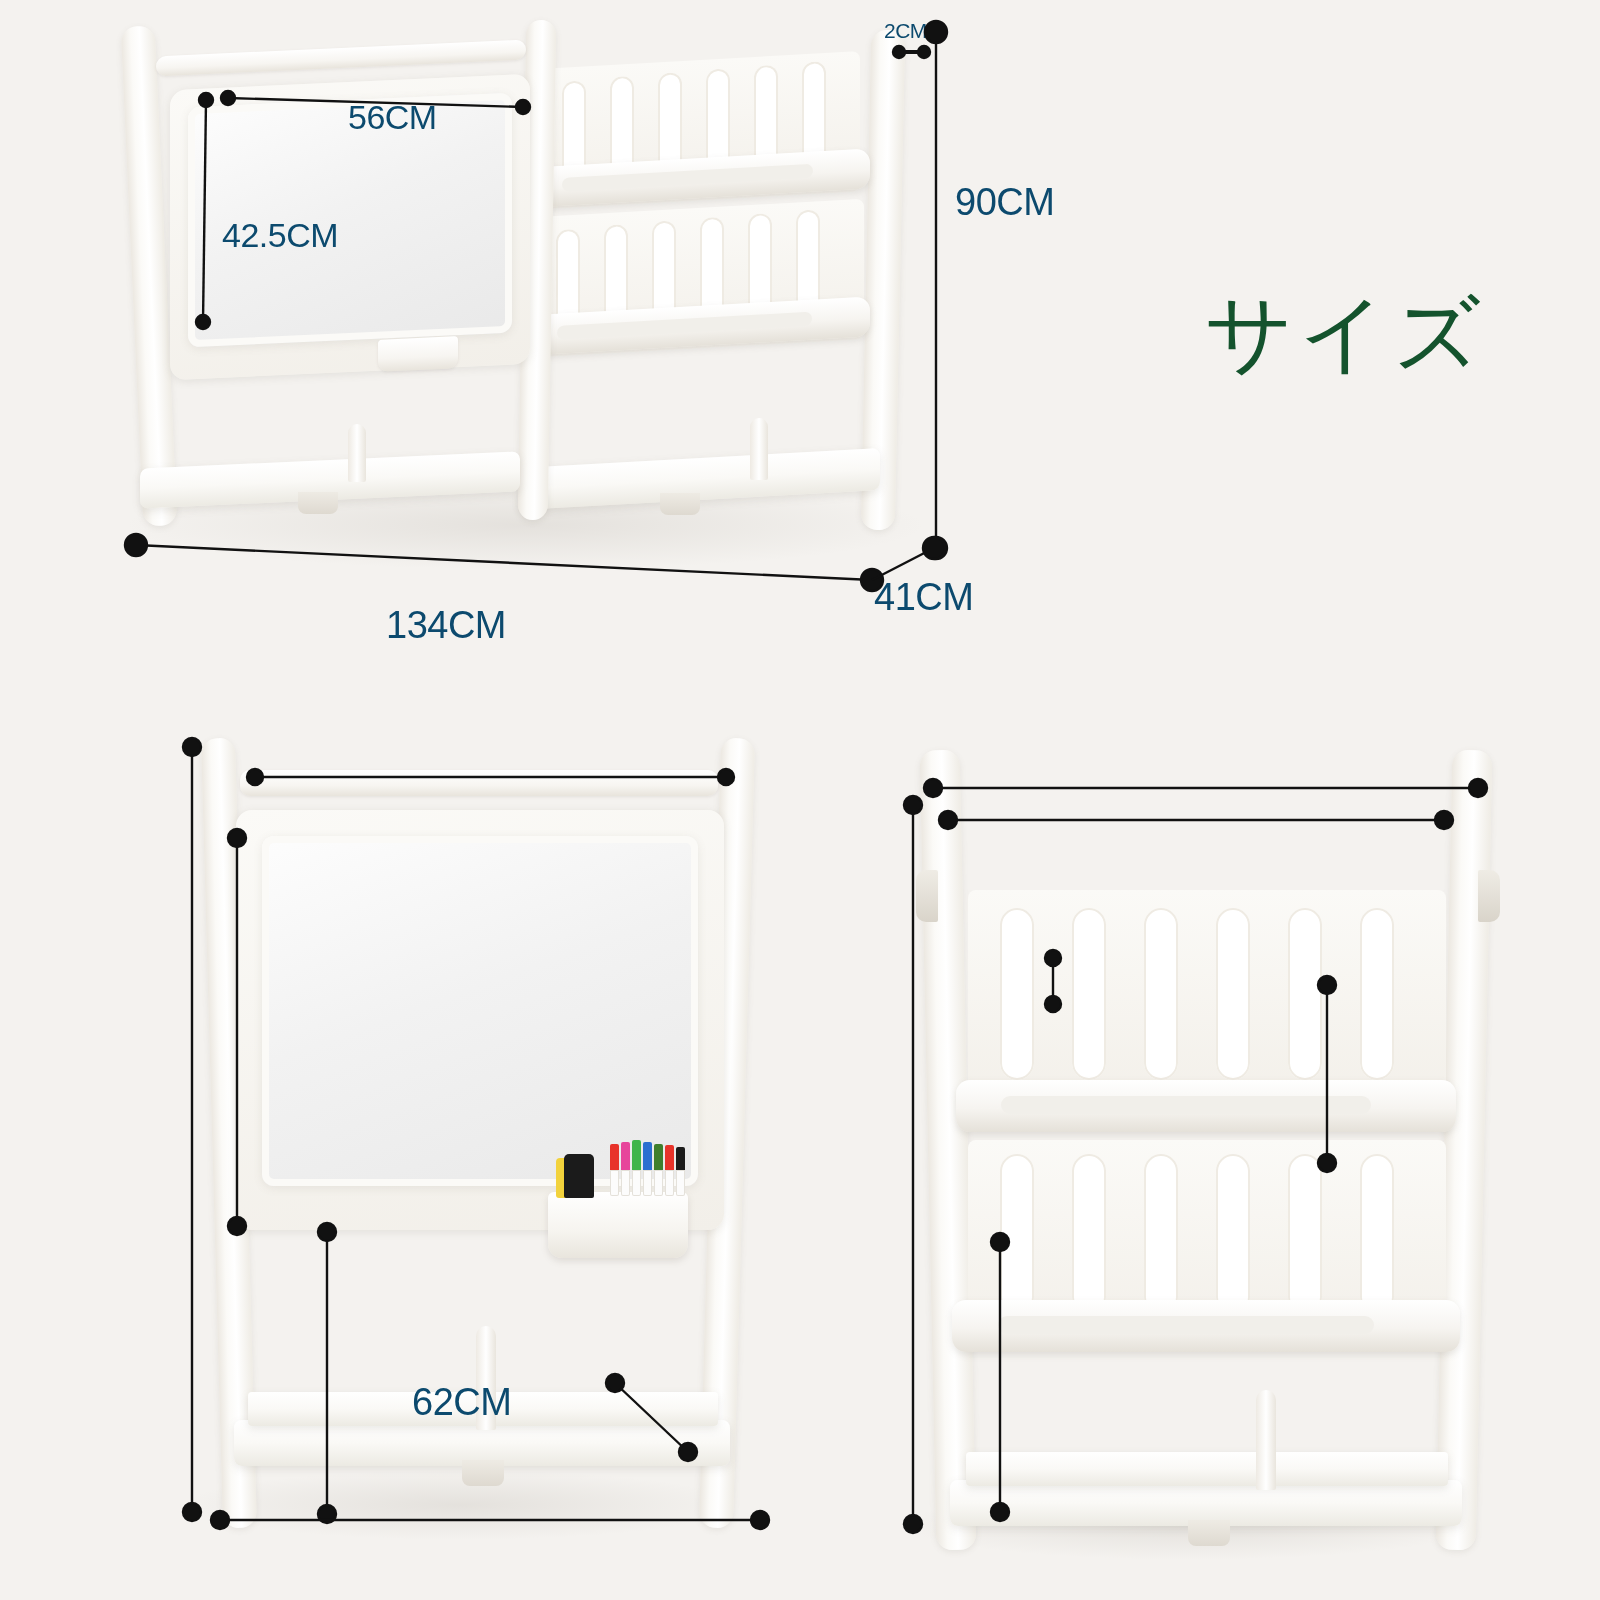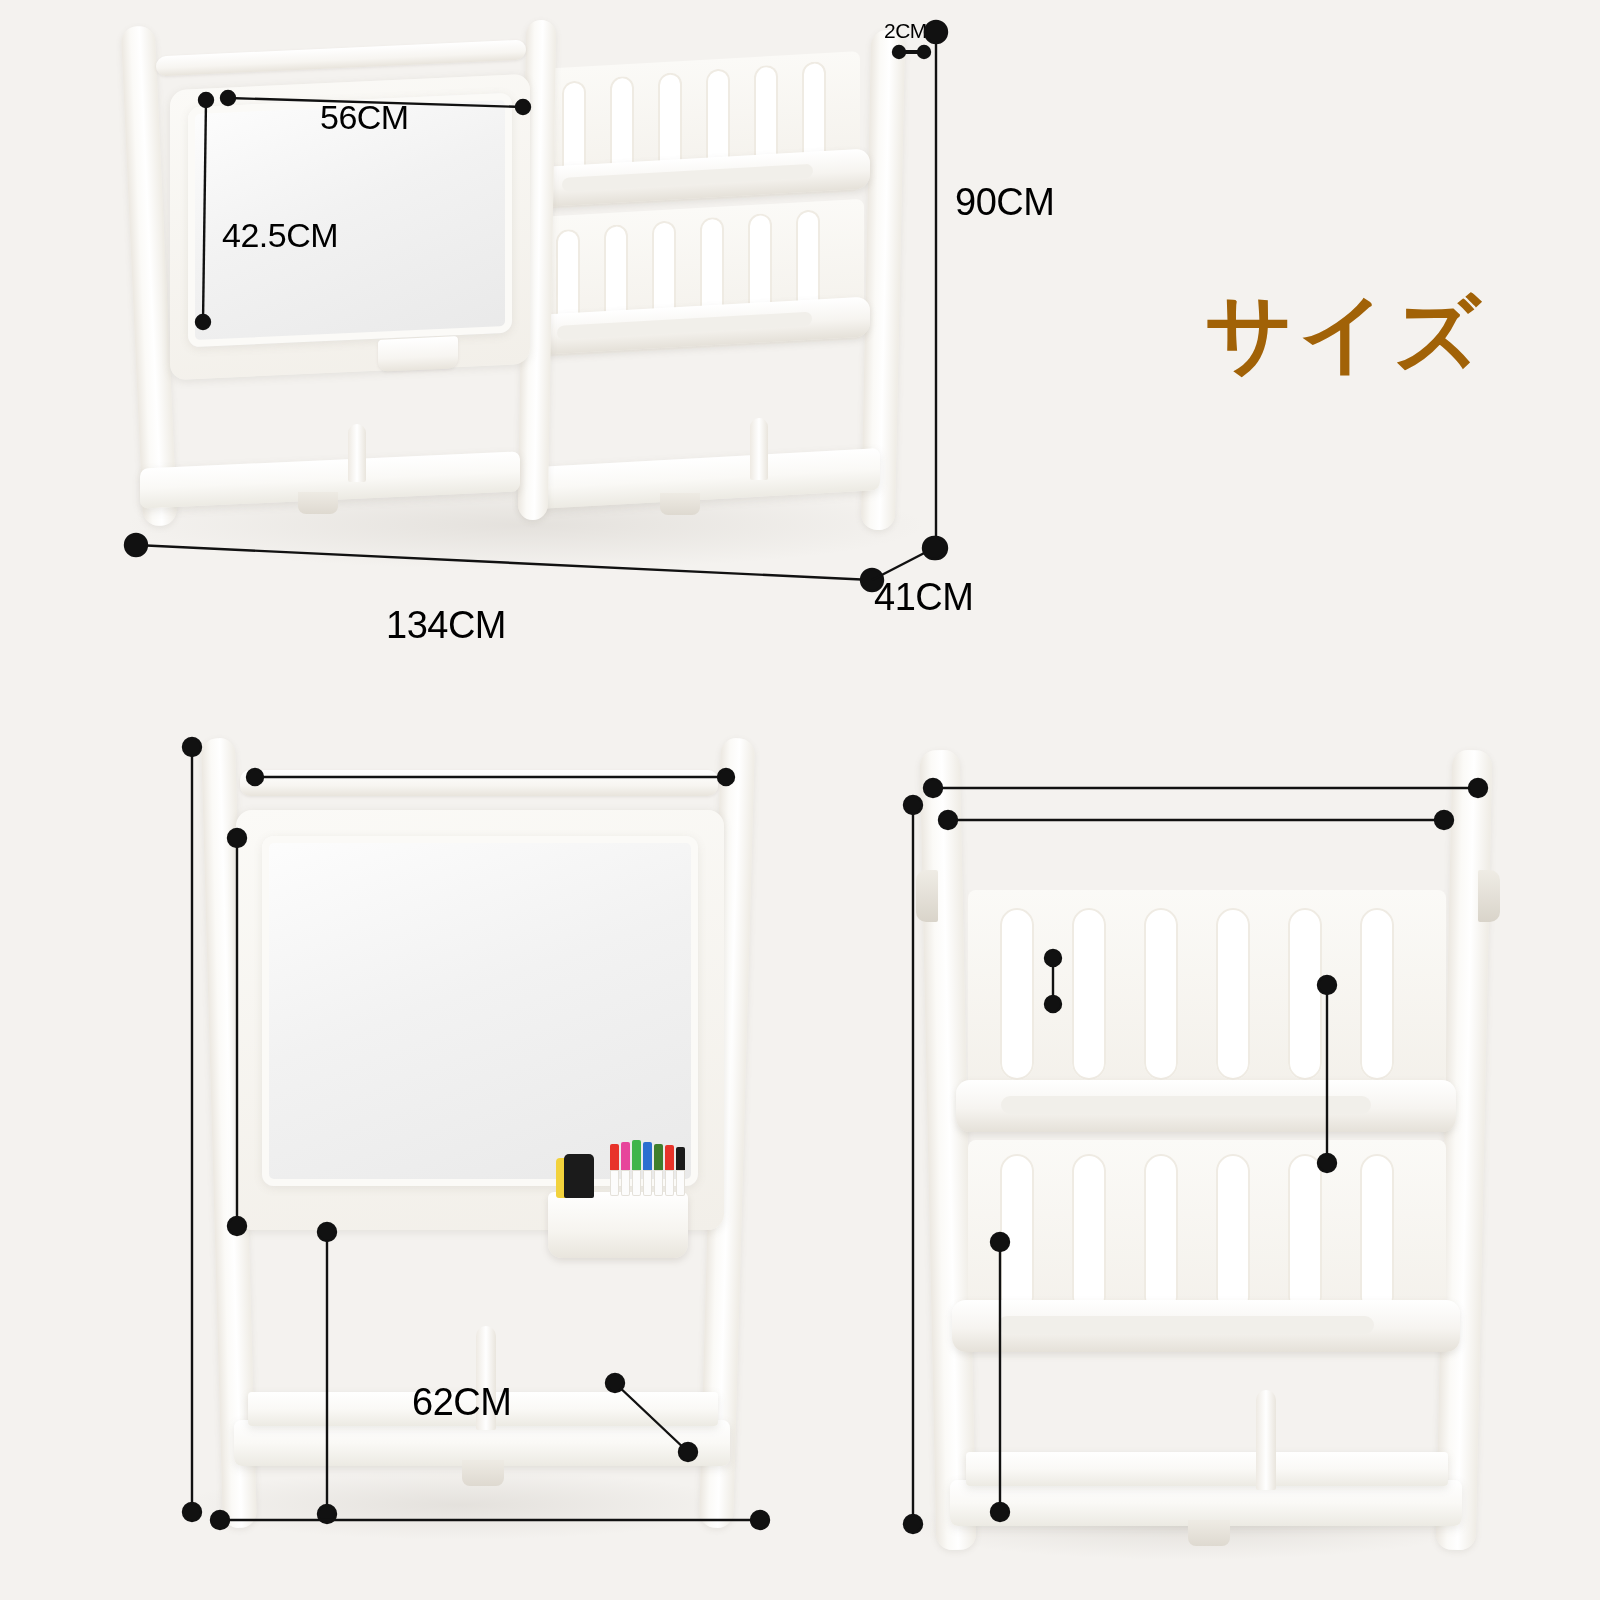--- a/index.html
+++ b/index.html
@@ -9,30 +9,30 @@
     font-family:"Liberation Sans","DejaVu Sans",sans-serif;
     overflow:hidden;
     position:relative;
   }
   #stage{position:absolute;left:0;top:0;width:1600px;height:1600px;}
 
   
   .panel{position:absolute;}
   .dimlabel{
     position:absolute;
-    color:#000000;
+    color:#0c4a6e;
     font-weight:400;
     letter-spacing:-0.5px;
     white-space:nowrap;
     line-height:1;
   }
   .title-jp{
     position:absolute;
-    color:#a16207;
-    font-weight:700;
+    color:#14532d;
+    font-weight:400;
     letter-spacing:6px;
     white-space:nowrap;
   }
   svg.overlay{position:absolute;left:0;top:0;width:1600px;height:1600px;pointer-events:none;}
 
   
   .prod{position:absolute;}
   .leg{
     position:absolute;
     background:linear-gradient(90deg,#ece8e1 0%,#fbfaf7 28%,#ffffff 55%,#efece5 100%);
@@ -169,21 +169,21 @@
         <div class="board" style="left:18px;top:18px;width:324px;height:240px;"></div>
       </div>
 
       <div class="railbar" style="left:248px;top:318px;width:80px;height:32px;border-radius:4px 4px 10px 10px;transform:skewY(-2.6deg);"></div>
 
       <div class="tray" style="left:10px;top:440px;width:380px;height:40px;transform:skewY(-2.6deg);"></div>
       <div class="divider" style="left:218px;top:404px;width:18px;height:58px;"></div>
       <div class="foot" style="left:168px;top:472px;width:40px;height:22px;"></div>
     </div>
 
-    <div class="dimlabel" style="left:320px;top:100px;font-size:34px;">56CM</div>
+    <div class="dimlabel" style="left:348px;top:100px;font-size:34px;">56CM</div>
     <div class="dimlabel" style="left:222px;top:218px;font-size:34px;">42.5CM</div>
     <div class="dimlabel" style="left:884px;top:20px;font-size:21px;">2CM</div>
     <div class="dimlabel" style="left:955px;top:183px;font-size:38px;">90CM</div>
     <div class="dimlabel" style="left:386px;top:606px;font-size:38px;">134CM</div>
     <div class="dimlabel" style="left:874px;top:578px;font-size:38px;">41CM</div>
   </div>
 
   <div class="panel" style="left:0;top:660px;width:800px;height:940px;">
 
     <div class="softshadow" style="left:180px;top:810px;width:560px;height:70px;"></div>

